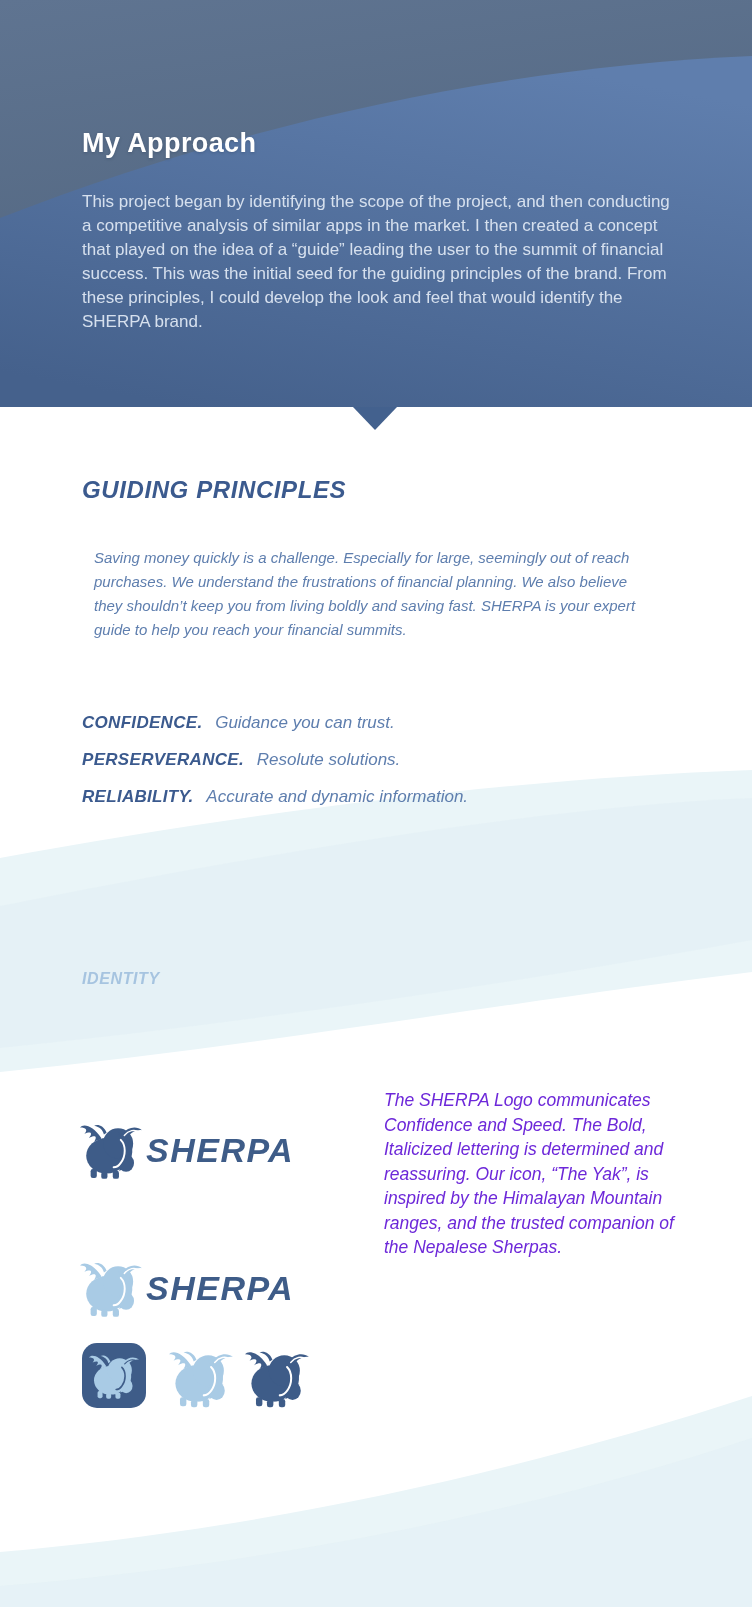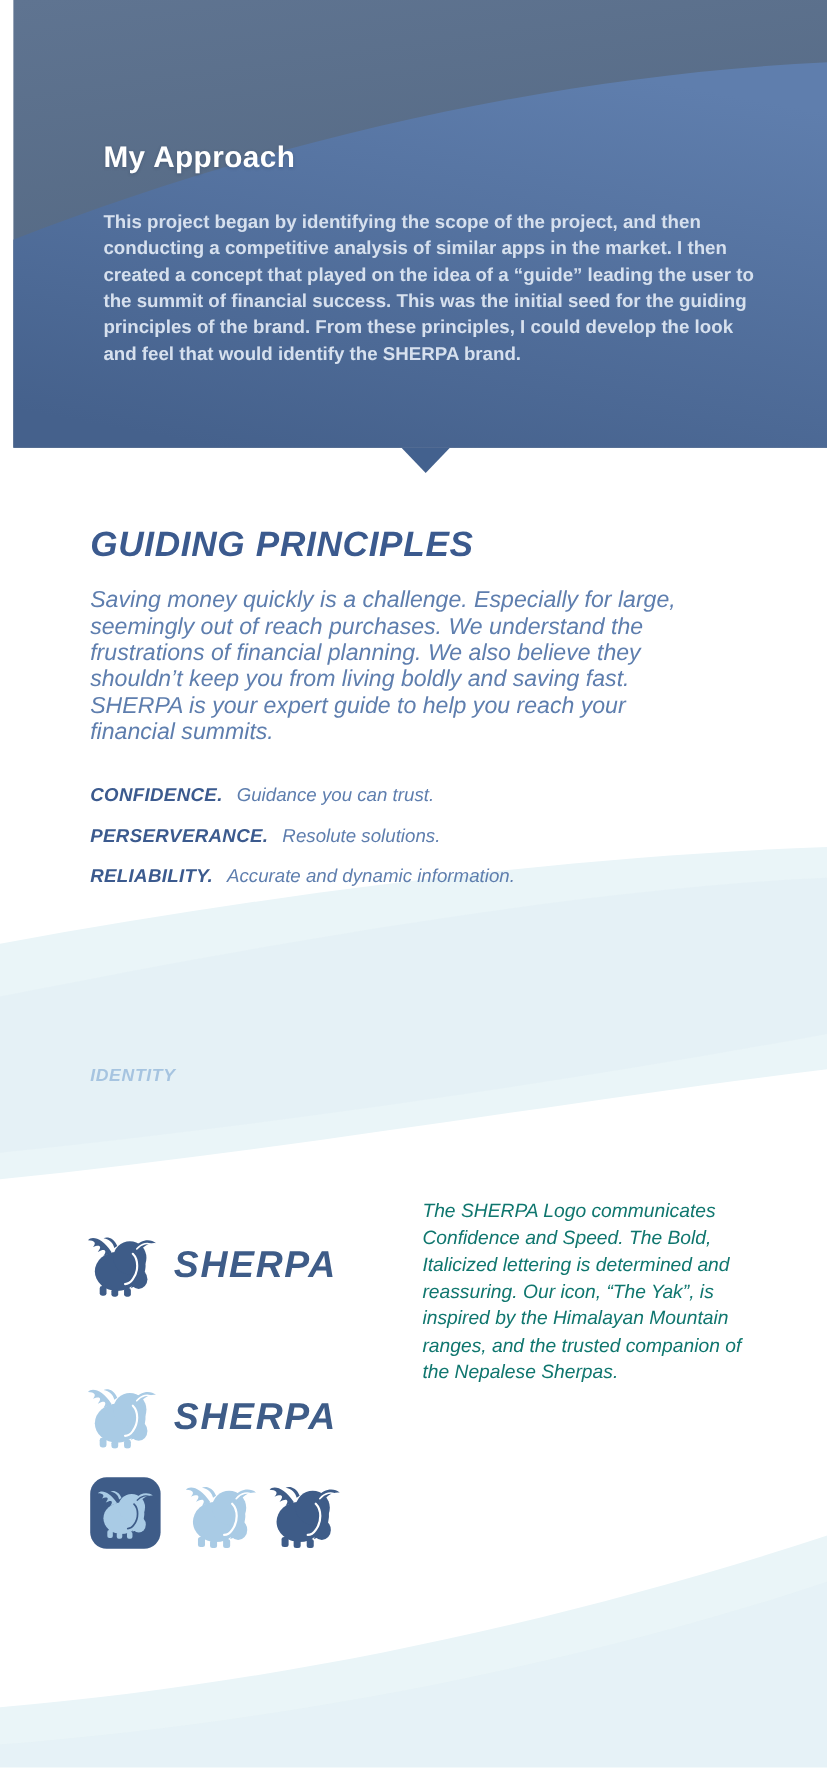--- a/index.html
+++ b/index.html
@@ -2,53 +2,53 @@
 <html><head>
 <meta charset="utf-8">
 <style>
   html,body{margin:0;padding:0;}
   body{background:#ffffff;font-family:"Liberation Sans", sans-serif;}
   .page{position:relative;width:752px;height:1607px;margin:0 auto;background:#ffffff;overflow:hidden;}
   .waves{position:absolute;left:0;top:0;width:752px;height:1607px;z-index:0;}
   .content{position:absolute;left:0;top:0;width:752px;height:1607px;z-index:1;}
 
   
-  .hero{position:absolute;left:12px;top:0;width:635px;height:430px;}
+  .hero{position:absolute;left:0;top:0;width:635px;height:430px;}
   .hero-bg{position:absolute;left:0;top:0;}
   .hero-title{position:absolute;left:82px;top:128px;margin:0;color:#ffffff;
     font-size:27px;font-weight:700;letter-spacing:.4px;text-shadow:0 1px 3px rgba(20,35,60,.25);}
   .hero-body{position:absolute;left:82px;top:190px;width:600px;margin:0;color:#d6e0ee;
-    font-size:17px;line-height:24px;font-weight:700;}
+    font-size:17px;line-height:24px;font-weight:400;}
 
   
   .gp-title{position:absolute;left:82px;top:476px;margin:0;color:#3b5a8e;
-    font-size:32px;font-weight:700;font-style:italic;letter-spacing:.6px;}
-  .gp-body{position:absolute;left:82px;top:534px;width:562px;margin:0;color:#5e7eae;
-    font-size:21px;line-height:24px;font-style:italic;}
+    font-size:24px;font-weight:700;font-style:italic;letter-spacing:.6px;}
+  .gp-body{position:absolute;left:82px;top:534px;width:562px;margin:12px;color:#5e7eae;
+    font-size:15px;line-height:24px;font-style:italic;}
   .principles{position:absolute;left:82px;top:696px;width:560px;}
   .principle{margin:16px 0 15px 0;font-size:17px;line-height:21px;}
   .principle .plabel{color:#3b5a8e;font-weight:700;font-style:italic;letter-spacing:.3px;}
   .principle .ptext{color:#5e7eae;font-style:italic;margin-left:8px;}
 
   
   .id-title{position:absolute;left:82px;top:970px;margin:0;color:#a6c4e0;
     font-size:16px;font-weight:700;font-style:italic;letter-spacing:.6px;}
   .logo-row{position:absolute;left:80px;display:flex;align-items:center;}
   .logo-row .yak{width:62px;height:57px;}
-  .wordmark{font-size:34px;font-weight:700;font-style:italic;letter-spacing:1.5px;color:#3e5c88;margin-left:16px;}
+  .wordmark{font-size:34px;font-weight:700;font-style:italic;letter-spacing:1.5px;color:#3e5c88;margin-left:4px;}
   .logo-1{top:1122px;}
   .logo-2{top:1260px;}
 
   .icons-row{position:absolute;left:82px;top:1343px;display:flex;align-items:flex-end;}
   .app-icon{width:64px;height:65px;border-radius:15px;background:#3e5c88;
     display:flex;align-items:center;justify-content:center;margin-right:23px;}
   .app-icon .yak{width:50px;height:46px;}
   .lone-yak{width:64px;height:60px;margin-right:12px;}
 
-  .id-text{position:absolute;left:384px;top:1088px;width:290px;color:#0f766e;
+  .id-text{position:absolute;left:384px;top:1088px;width:290px;color:#6d28d9;
     font-size:17.5px;line-height:24.5px;font-style:italic;}
   .id-text p{margin:0 0 28px 0;}
 
   .hidden-defs{position:absolute;width:0;height:0;overflow:hidden;}
   .yak use{fill:currentColor;}
 </style>
 </head>
 <body>
 
 <svg class="hidden-defs" aria-hidden="true">

